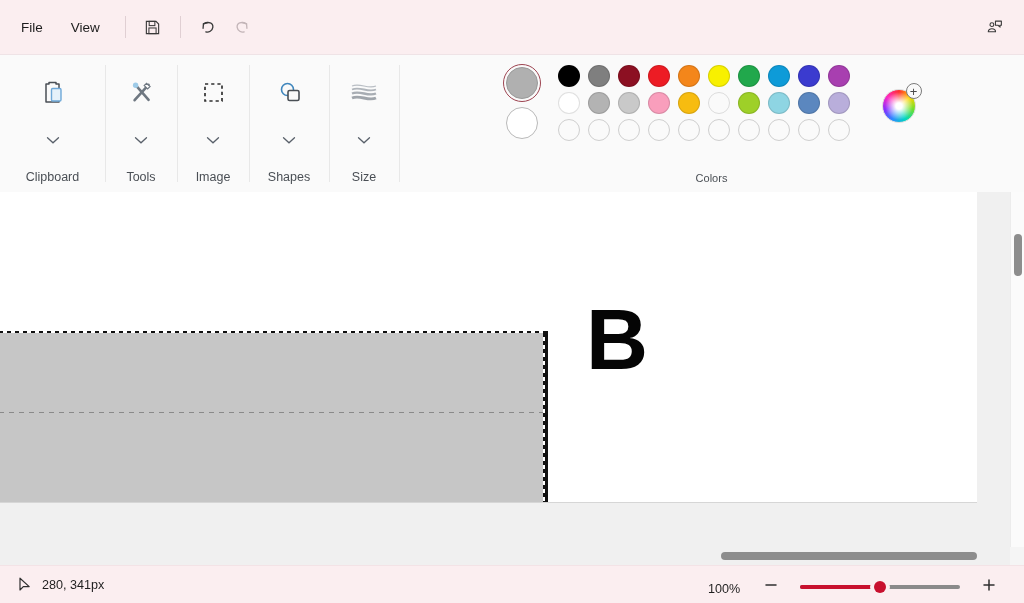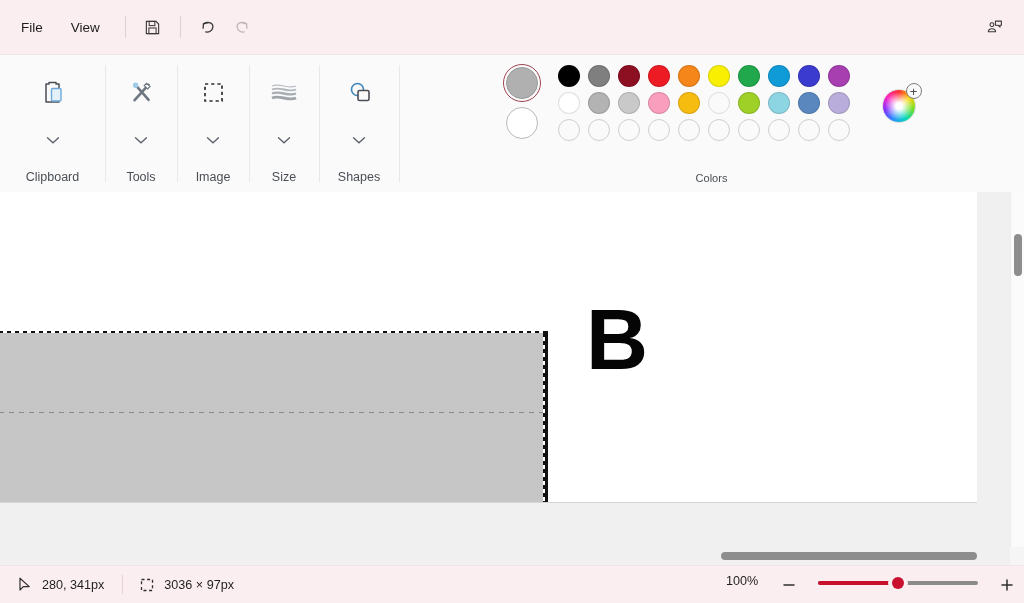--- a/index.html
+++ b/index.html
@@ -280,22 +280,22 @@
     padding: 0 18px; height: 100%;
     position: relative;
   }
   .st-cell + .st-cell::before {
     content: ""; position: absolute; left: 0; top: 9px; bottom: 9px;
     width: 1px; background: #e6d2d6;
   }
   .st-ico { color: #2f2f2f; display: flex; align-items: center; }
   .st-text { font-size: 12.6px; color: #1f1f1f; white-space: nowrap; }
   .zoom-area {
-    position: absolute; right: 6px;
-    display: flex; align-items: flex-start; gap: 18px;
+    position: absolute; right: 24px;
+    display: flex; align-items: flex-end; gap: 18px;
   }
   .zoom-pct { font-size: 12.6px; color: #1f1f1f; min-width: 34px; }
   .zb {
     width: 22px; height: 22px;
     display: flex; align-items: center; justify-content: center;
     color: #2f2f2f; border-radius: 4px;
   }
   .slider {
     position: relative; width: 160px; height: 18px;
     display: flex; align-items: center;
@@ -400,50 +400,50 @@
       </div>
       <div class="grp-chev">
         <svg width="14" height="9" viewBox="0 0 14 9">
             <path d="M1.5 1.8 7 6.8 12.5 1.8" fill="none" stroke="currentColor" stroke-width="1.3" stroke-linecap="round"></path>
           </svg>
       </div>
       <div class="grp-label">Image</div>
     </div>
 
 
+    <div class="grp" style="width:80px">
+      <div class="grp-icon">
+        <svg width="40" height="40" viewBox="0 0 40 40">
+          <circle cx="18.5" cy="16.5" r="6" fill="none" stroke="#3f86bd" stroke-width="1.6"></circle>
+          <rect x="19" y="17.5" width="11" height="10" rx="1.6" fill="#fafafa" stroke="#4a4f55" stroke-width="1.6"></rect>
+        </svg>
+      </div>
+      <div class="grp-chev">
+        <svg width="14" height="9" viewBox="0 0 14 9">
+            <path d="M1.5 1.8 7 6.8 12.5 1.8" fill="none" stroke="currentColor" stroke-width="1.3" stroke-linecap="round"></path>
+          </svg>
+      </div>
+      <div class="grp-label">Shapes</div>
+    </div>
+
     <div class="grp" style="width:70px">
       <div class="grp-icon">
         <svg width="44" height="40" viewBox="0 0 44 40">
           <path d="M10 13c8-3.5 16 3.5 24 0" fill="none" stroke="#b9bec4" stroke-width="1.2"></path>
           <path d="M10 16.5c8-3.5 16 3.5 24 0" fill="none" stroke="#b0b5bb" stroke-width="1.8"></path>
           <path d="M10 20.5c8-3.5 16 3.5 24 0" fill="none" stroke="#a8adb3" stroke-width="2.4"></path>
           <path d="M10 25c8-3.5 16 3.5 24 0" fill="none" stroke="#a0a5ab" stroke-width="3"></path>
         </svg>
       </div>
       <div class="grp-chev">
         <svg width="14" height="9" viewBox="0 0 14 9">
             <path d="M1.5 1.8 7 6.8 12.5 1.8" fill="none" stroke="currentColor" stroke-width="1.3" stroke-linecap="round"></path>
           </svg>
       </div>
       <div class="grp-label">Size</div>
-    </div>
-
-    <div class="grp" style="width:80px">
-      <div class="grp-icon">
-        <svg width="40" height="40" viewBox="0 0 40 40">
-          <circle cx="18.5" cy="16.5" r="6" fill="none" stroke="#3f86bd" stroke-width="1.6"></circle>
-          <rect x="19" y="17.5" width="11" height="10" rx="1.6" fill="#fafafa" stroke="#4a4f55" stroke-width="1.6"></rect>
-        </svg>
-      </div>
-      <div class="grp-chev">
-        <svg width="14" height="9" viewBox="0 0 14 9">
-            <path d="M1.5 1.8 7 6.8 12.5 1.8" fill="none" stroke="currentColor" stroke-width="1.3" stroke-linecap="round"></path>
-          </svg>
-      </div>
-      <div class="grp-label">Shapes</div>
     </div>
 
     <div class="colors-grp">
       <div class="colors-row">
         <div class="active-colors">
           <div class="active-sw selected" id="sw-primary" style="background: rgb(176, 176, 176); border-color: rgb(154, 154, 154);"></div>
           <div class="active-sw" id="sw-secondary" style="background: rgb(255, 255, 255);"></div>
         </div>
         <div class="swatch-grid">
           <div class="sw-row" id="sw-row-1">
@@ -515,28 +515,20 @@
 
   <div class="statusbar">
     <div class="st-cell">
       <span class="st-ico">
         <svg width="14" height="15" viewBox="0 0 14 15">
             <path d="M2 1.2 2 13 5.3 9.6 11.2 9.6z" fill="none" stroke="currentColor" stroke-width="1.2" stroke-linejoin="round"></path>
           </svg>
       </span>
       <span class="st-text">280, 341px</span>
     </div>
-    <div class="st-cell">
-      <span class="st-ico">
-        <svg width="14" height="14" viewBox="0 0 14 14">
-            <rect x="1.5" y="1.5" width="11" height="11" fill="none" stroke="currentColor" stroke-width="1.3" stroke-dasharray="3 2.6"></rect>
-          </svg>
-      </span>
-      <span class="st-text">3036 × 97px</span>
-    </div>
 
     <div class="zoom-area">
       <span class="zoom-pct">100%</span>
       <span class="zb">
         <svg width="16" height="16" viewBox="0 0 16 16">
             <line x1="3" y1="8" x2="13" y2="8" stroke="currentColor" stroke-width="1.5" stroke-linecap="round"></line>
           </svg>
       </span>
       <span class="slider">
         <span class="track-bg"></span>

